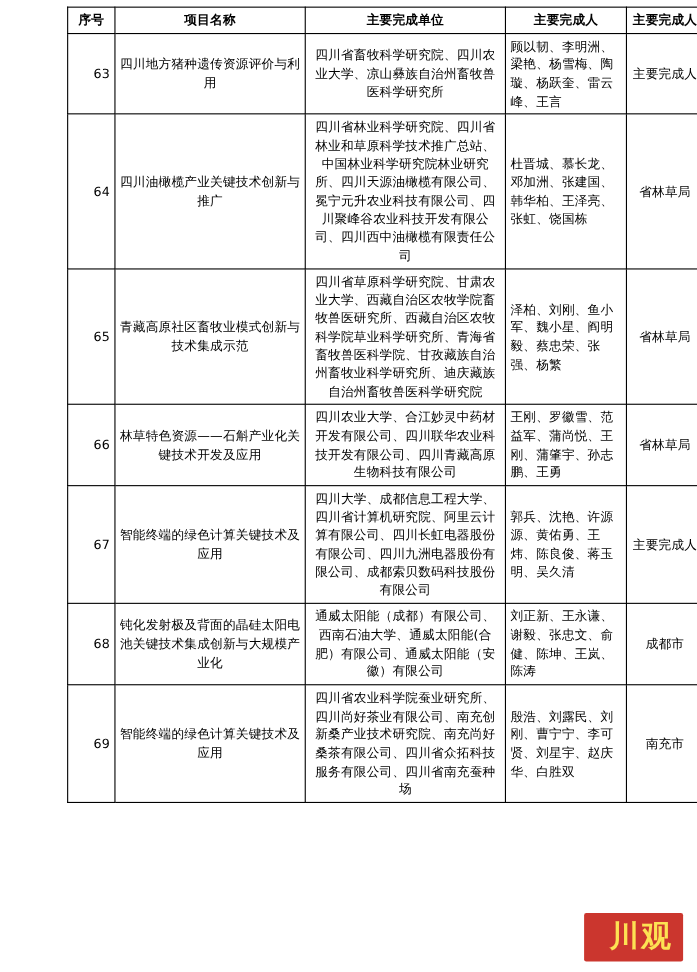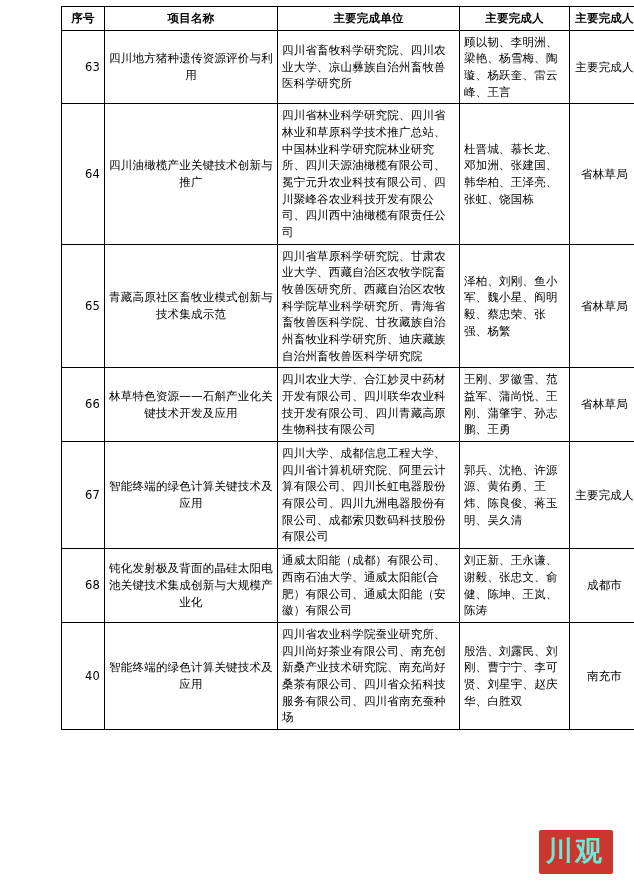--- a/index.html
+++ b/index.html
@@ -49,46 +49,46 @@
   col.c-nom { width: 70px; }
 
   td.seq {
     text-align: right;
     font-size: 13px;
   }
   td.proj {
     text-align: center;
   }
   td.unit {
-    text-align: left;
+    text-align: center;
   }
   td.people {
     text-align: left;
   }
   td.nom {
     text-align: center;
     font-size: 11.5px;
   }
   .watermark {
     position: absolute;
     right: 10px;
     bottom: 6px;
     width: 96px;
     height: 52px;
     display: flex;
     align-items: center;
     justify-content: center;
   }
   .wm-box {
     background: #c8271f;
-    color: #5eead4;
+    color: #fde047;
     font-size: 27px;
     font-weight: bold;
     letter-spacing: 2px;
-    padding: 3px 9px 5px 7px;
+    padding: 3px 9px 5px 23px;
     font-family: Liberation Sans, sans-serif;
     border-radius: 2px;
     opacity: 0.93;
   }
 </style>
 </head>
 <body>
 
 <div class="sheet">
   <table class="award-table">
@@ -145,21 +145,21 @@
         <td class="nom">主要完成人</td>
       </tr>
       <tr>
         <td class="seq">68</td>
         <td class="proj">钝化发射极及背面的晶硅太阳电池关键技术集成创新与大规模产业化</td>
         <td class="unit">通威太阳能（成都）有限公司、西南石油大学、通威太阳能(合肥）有限公司、通威太阳能（安徽）有限公司</td>
         <td class="people">刘正新、王永谦、谢毅、张忠文、俞健、陈坤、王岚、陈涛</td>
         <td class="nom">成都市</td>
       </tr>
       <tr>
-        <td class="seq">40</td>
+        <td class="seq">69</td>
         <td class="proj">智能终端的绿色计算关键技术及应用</td>
         <td class="unit">四川省农业科学院蚕业研究所、四川尚好茶业有限公司、南充创新桑产业技术研究院、南充尚好桑茶有限公司、四川省众拓科技服务有限公司、四川省南充蚕种场</td>
         <td class="people">殷浩、刘露民、刘刚、曹宁宁、李可贤、刘星宇、赵庆华、白胜双</td>
         <td class="nom">南充市</td>
       </tr>
     </tbody>
   </table>
 </div>
 
 <div class="watermark">

